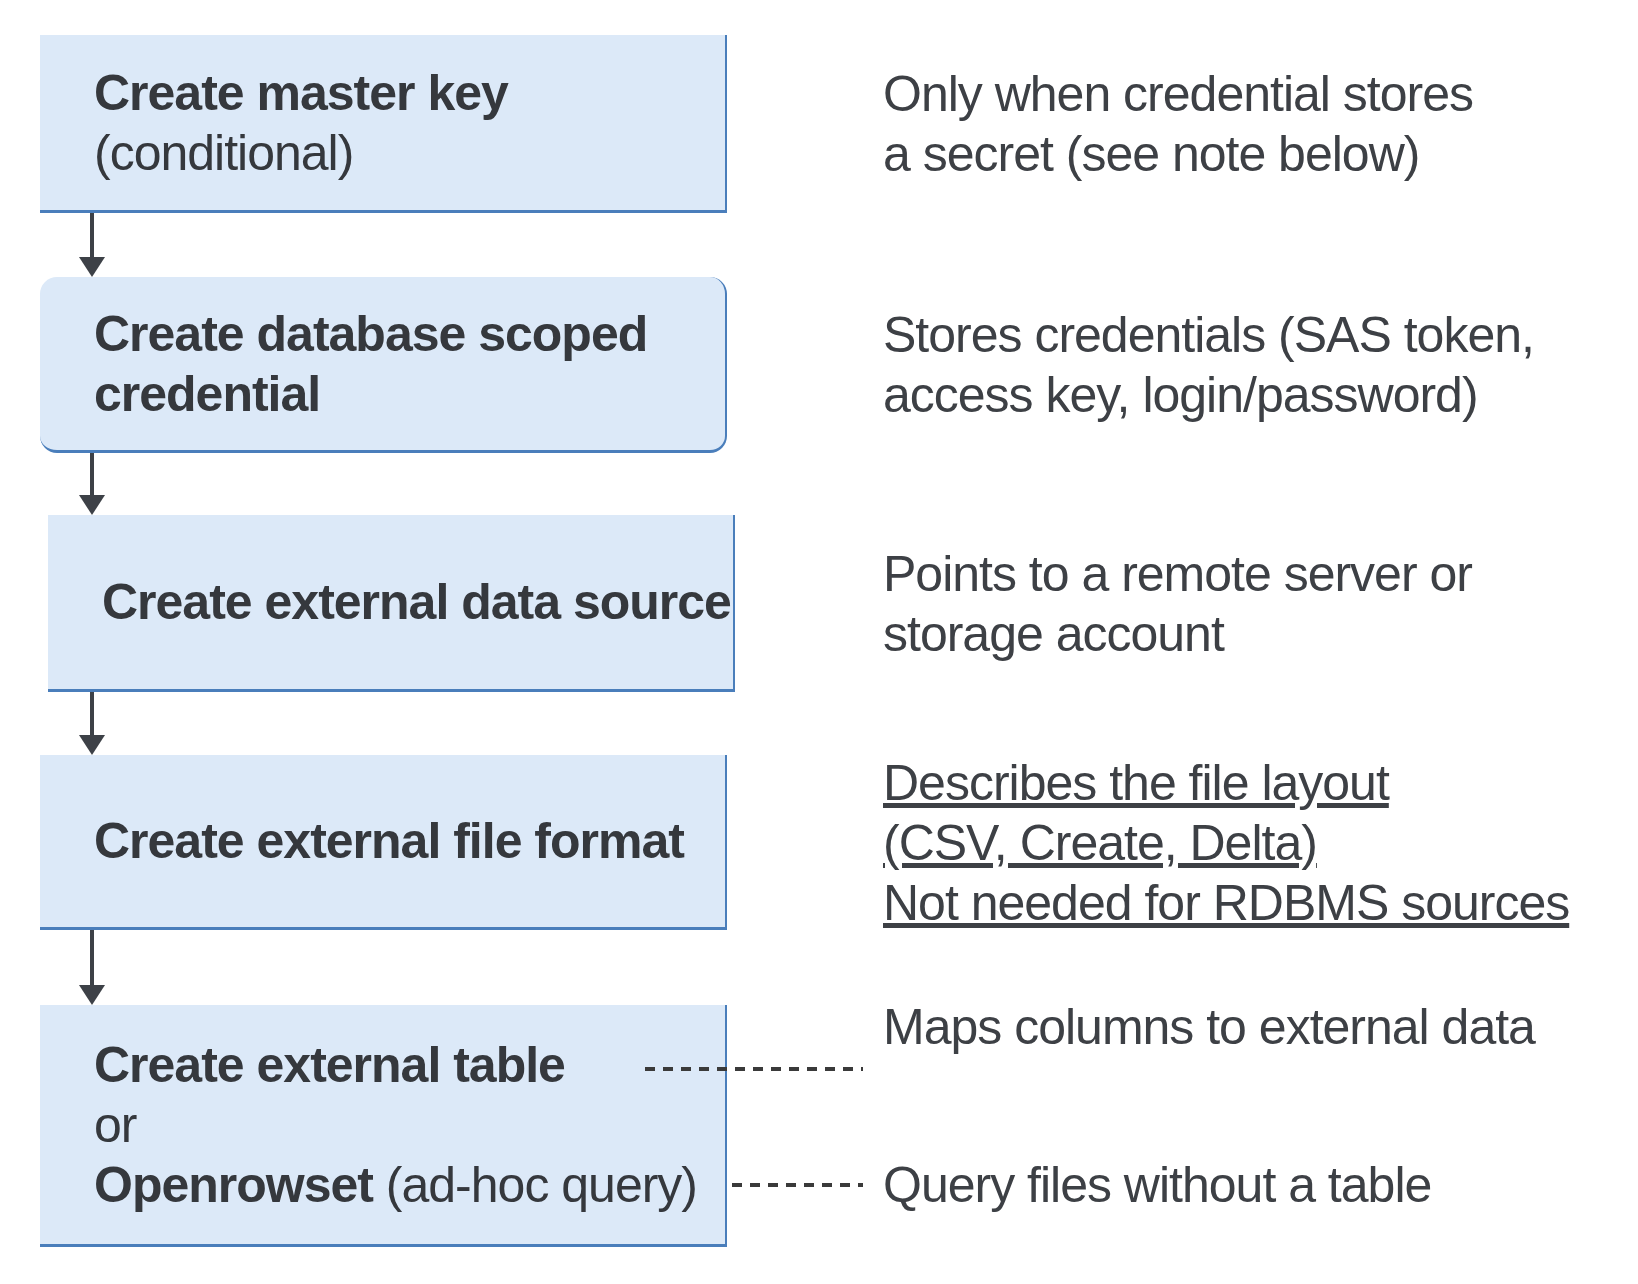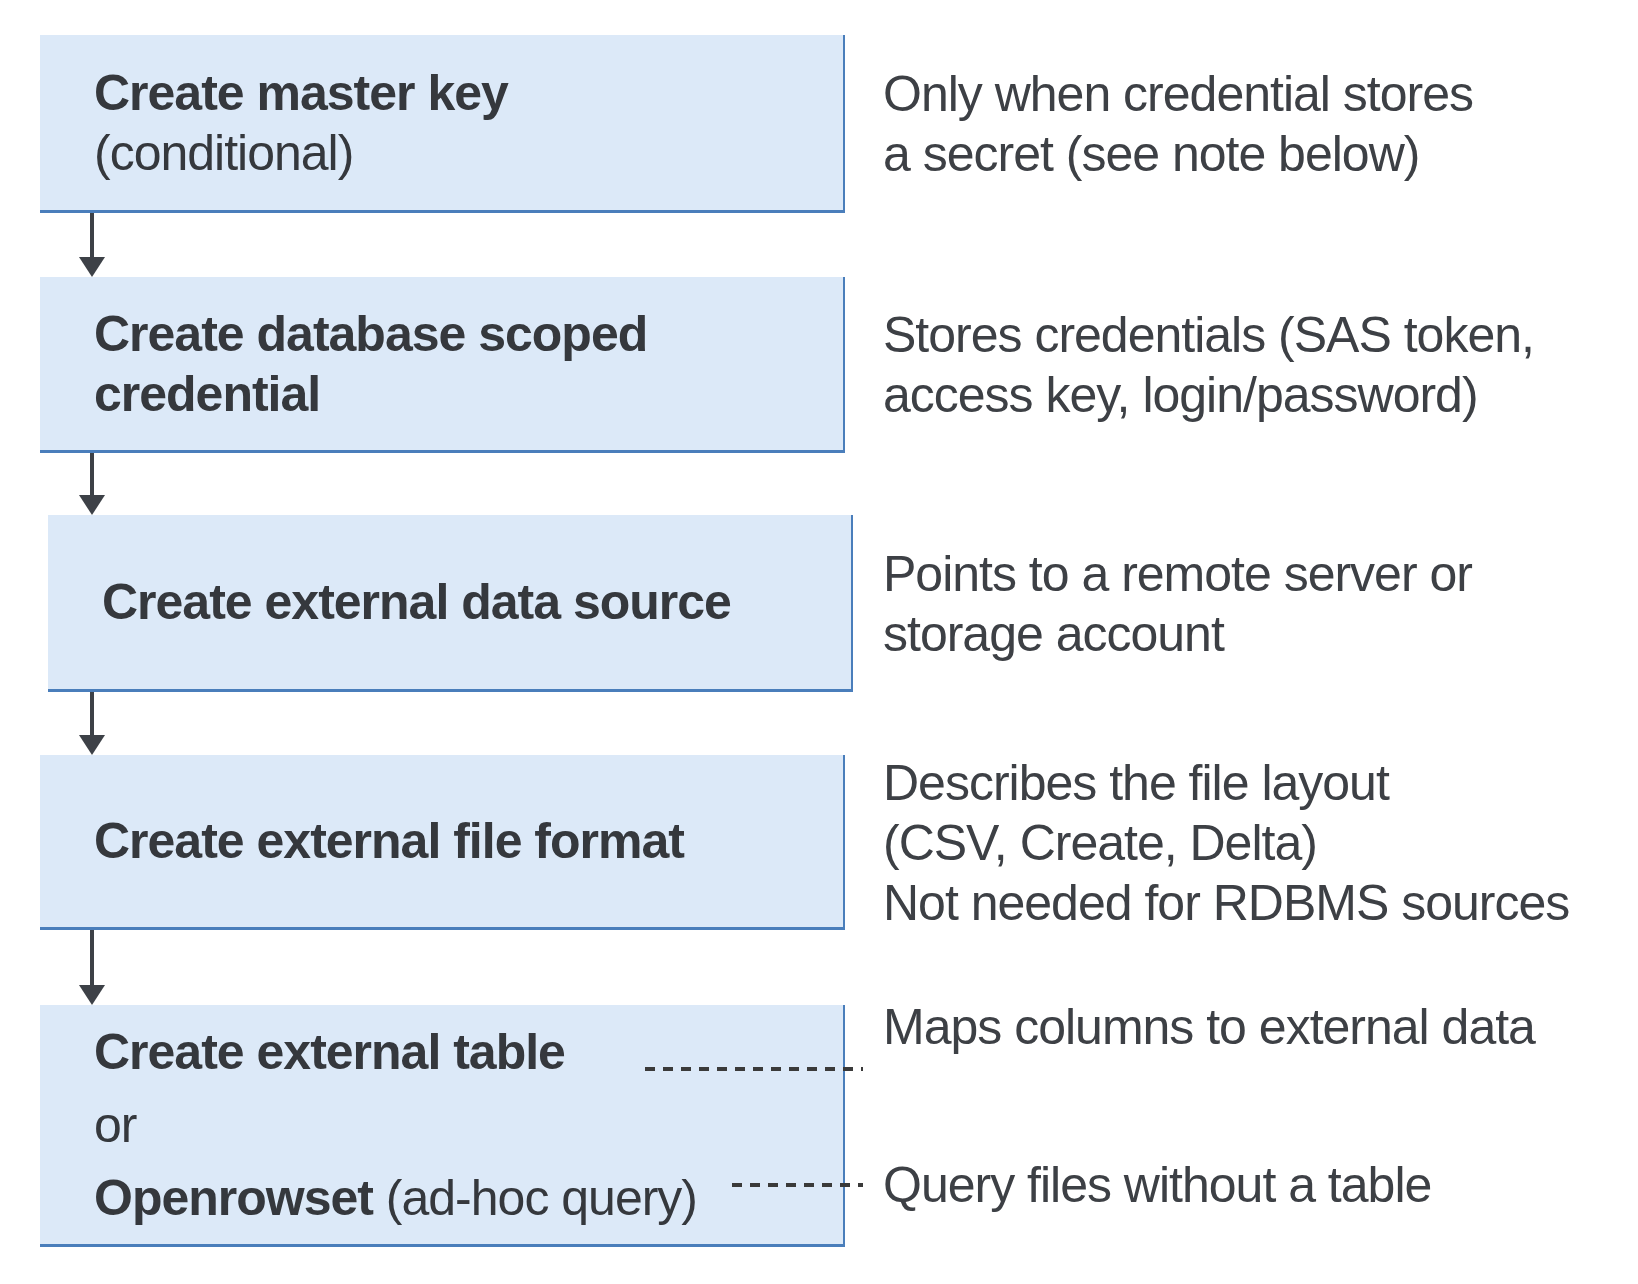--- a/index.html
+++ b/index.html
@@ -4,21 +4,21 @@
 <style>
   html,body { margin:0; padding:0; background:#ffffff; }
   .canvas {
     position:relative;
     width:1638px; height:1284px;
     background:#ffffff;
     font-family:"Liberation Sans","DejaVu Sans",sans-serif;
     overflow:hidden;
   }
   .box {
-    position:absolute; left:40px; width:805px;
+    position:absolute; left:40px; width:687px;
     background:#dce9f8;
     border-right:2px solid #4a7ebb;
     border-bottom:3px solid #4a7ebb;
     box-sizing:border-box;
     display:flex; flex-direction:column; justify-content:center;
     padding-left:54px;
     font-size:50px; line-height:60px; letter-spacing:-1px;
     color:#35383d;
   }
   .box .bold { font-weight:bold; }
@@ -49,33 +49,33 @@
 </head>
 <body>
 
 <div class="canvas">
 
   <div class="box" style="top:35px; height:178px;">
     <div class="box-line bold">Create master key</div>
     <div class="box-line">(conditional)</div>
   </div>
 
-  <div class="box" style="top:277px; height:176px;">
+  <div class="box" style="top:277px; height:176px;border-radius:17px;">
     <div class="box2-title">Create database scoped credential</div>
   </div>
 
   <div class="box" style="top:515px; height:177px;margin-left:8px;">
     <div class="box-line bold">Create external data source</div>
   </div>
 
   <div class="box" style="top:755px; height:175px;">
     <div class="box-line bold">Create external file format</div>
   </div>
 
-  <div class="box" style="top:1005px; height:242px;gap:13px;">
+  <div class="box" style="top:1005px; height:242px;">
     <div class="box-line bold">Create external table</div>
     <div class="box-line">or</div>
     <div class="box-line"><span class="bold">Openrowset</span><span> (ad-hoc query)</span></div>
   </div>
 
   <div class="arrow" style="top:213px; height:64px;">
     <div class="shaft"></div>
     <div class="head"></div>
   </div>
   <div class="arrow" style="top:453px; height:62px;">
@@ -102,21 +102,21 @@
   <div class="desc" style="top:277px; height:176px;">
     <div>Stores credentials (SAS token,</div>
     <div>access key, login/password)</div>
   </div>
 
   <div class="desc" style="top:515px; height:177px;">
     <div>Points to a remote server or</div>
     <div>storage account</div>
   </div>
 
-  <div class="desc" style="top:755px; height:175px;">
+  <div class="desc" style="top:755px; height:175px;text-decoration:underline;">
     <div>Describes the file layout</div>
     <div>(CSV, Create, Delta)</div>
     <div>Not needed for RDBMS sources</div>
   </div>
 
   <div class="desc" style="top:997px; height:60px;">
     <div>Maps columns to external data</div>
   </div>
 
   <div class="desc" style="top:1155px; height:60px;">

